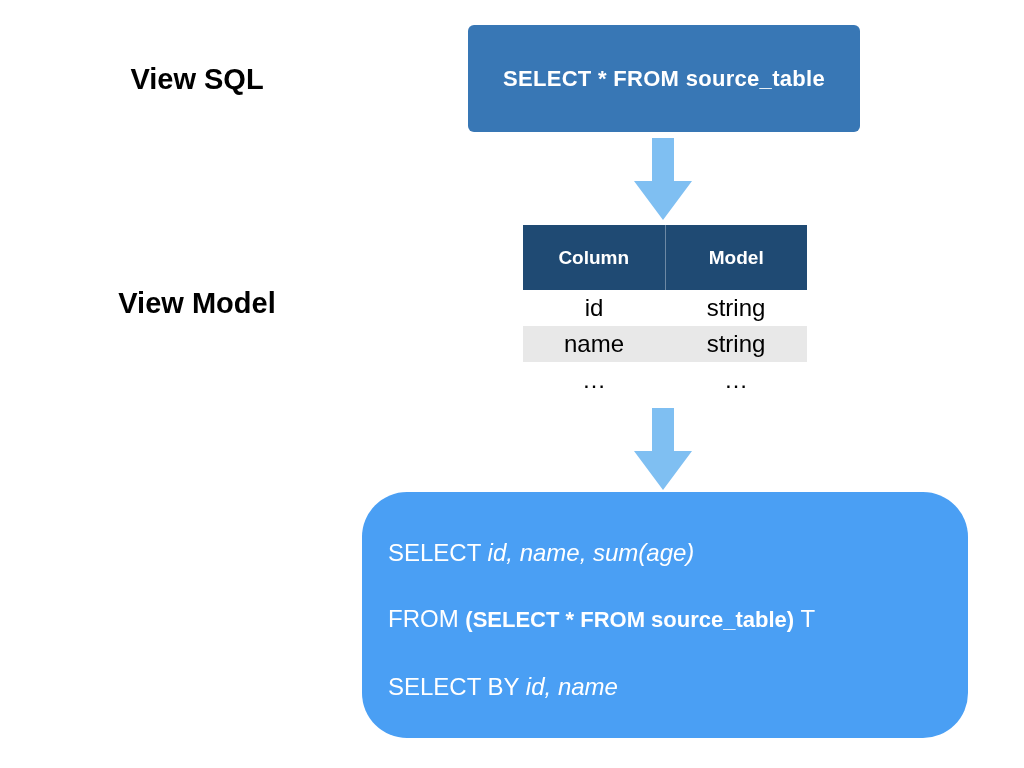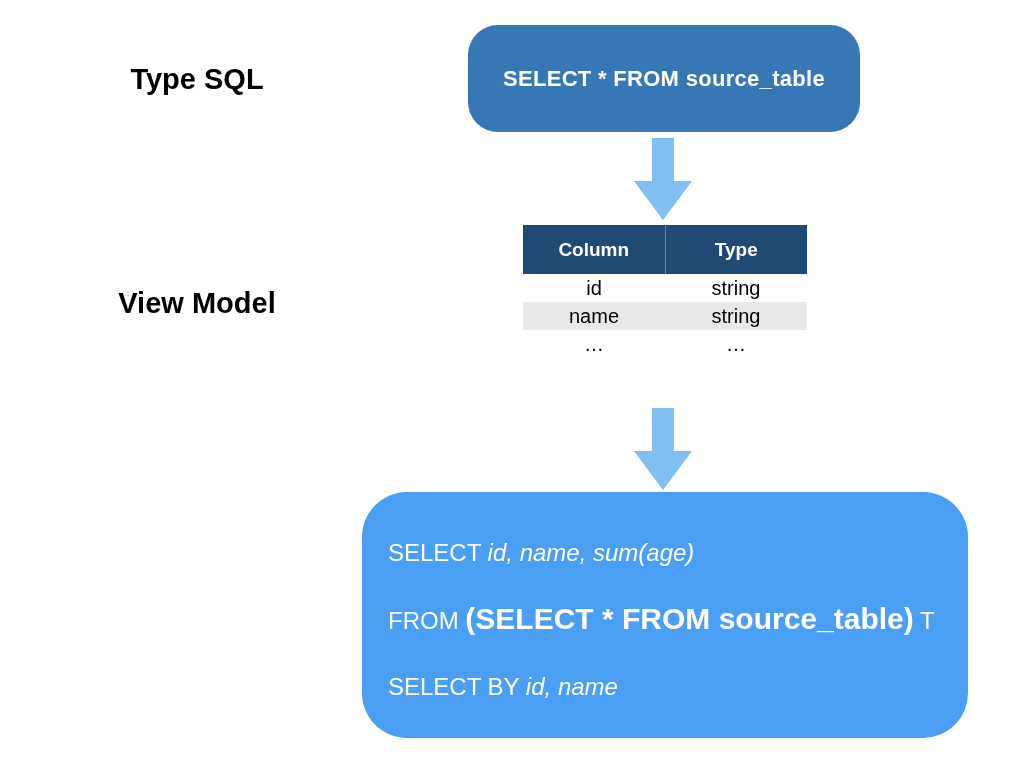--- a/index.html
+++ b/index.html
@@ -32,21 +32,21 @@
   .label-view-model  { top: 287px; }
   .label-widget-sql  { top: 603px; }
 
   
   .view-sql-box {
     position: absolute;
     left: 468px;
     top: 25px;
     width: 392px;
     height: 107px;
-    border-radius: 30px;
+    border-radius: 6px;
     background: var(--view-sql-bg, #3877B5);
     display: flex;
     align-items: center;
     justify-content: center;
   }
   .view-sql-box .sql-text {
     color: #ffffff;
     font-weight: 700;
     font-size: 22px;
     letter-spacing: 0.3px;
@@ -73,29 +73,29 @@
     border-collapse: collapse;
     table-layout: fixed;
   }
   .model-table th {
     background: var(--table-header-bg, #1F4A73);
     color: #ffffff;
     font-weight: 700;
     font-size: 19px;
     height: 33px;
     text-align: center;
-    padding: 8px;
+    padding: 16px;
   }
   .model-table th:first-child {
     border-right: 1px solid rgba(255,255,255,0.35);
   }
   .model-table td {
-    font-size: 20px;
+    font-size: 24px;
     color: #000000;
-    height: 28px;
+    height: 36px;
     text-align: center;
     padding: 0;
   }
   .model-table tbody tr:nth-child(even) td {
     background: var(--row-alt-bg, #E8E8E8);
   }
 
   
   .widget-sql-box {
     position: absolute;
@@ -111,45 +111,45 @@
     position: absolute;
     left: 26px;
     font-size: 24px;
     white-space: nowrap;
     line-height: 30px;
   }
   .sql-line-1 { top: 46px; }
   .sql-line-2 { top: 112px; }
   .sql-line-3 { top: 180px; }
   .seg-italic { font-style: italic; }
-  .seg-bold   { font-weight: 700; font-size: 30px; }
+  .seg-bold   { font-weight: 700; font-size: 22px; }
 </style>
 </head>
 <body>
 
 <div class="stage">
 
-  <div class="side-label label-view-sql">Type SQL</div>
+  <div class="side-label label-view-sql">View SQL</div>
   <div class="side-label label-view-model">View Model</div>
 
   <div class="view-sql-box">
     <span class="sql-text">SELECT * FROM source_table</span>
   </div>
 
   <div class="block-arrow arrow-1">
     <svg viewBox="0 0 58 82" aria-hidden="true">
       <polygon points="18,0 40,0 40,43 58,43 29,82 0,43 18,43"></polygon>
     </svg>
   </div>
 
   <table class="model-table">
     <thead>
       <tr>
         <th>Column</th>
-        <th>Type</th>
+        <th>Model</th>
       </tr>
     </thead>
     <tbody>
       <tr>
         <td>id</td>
         <td>string</td>
       </tr>
       <tr>
         <td>name</td>
         <td>string</td>

